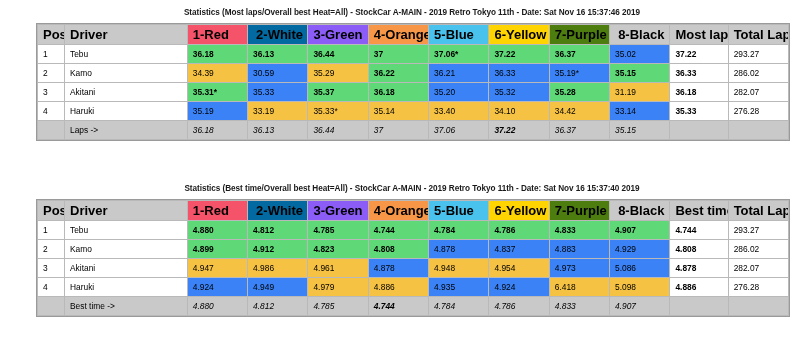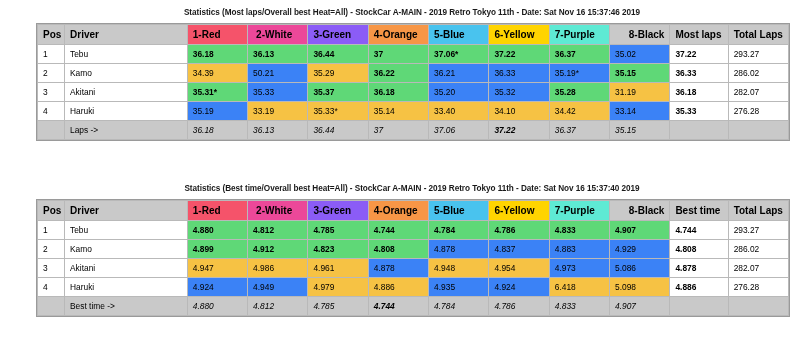--- a/index.html
+++ b/index.html
@@ -49,31 +49,31 @@
     padding: 0 5px;
     height: 18px;
     text-align: left;
     font-weight: normal;
     white-space: nowrap;
     overflow: hidden;
   }
   thead th {
     background: #c9c9c9;
     font-weight: bold;
-    font-size: 10px;
+    font-size: 13px;
     height: 19px;
   }
   
   th.c-red    { background: #f5536a; }
-  th.c-white  { background: #ec4899; padding-left: 8px; }
+  th.c-white  { background: #0369a1; padding-left: 8px; }
   th.c-green  { background: #8b5cf6; }
   th.c-orange { background: #f79646; margin-top: 12px; }
   th.c-blue   { background: #49c3ee; }
   th.c-yellow { background: #ffd400; }
-  th.c-purple { background: #5eead4; }
+  th.c-purple { background: #4d7c0f; }
   th.c-black  { background: #c9c9c9; text-align: right; }
 
   tbody td { background: #ffffff; }
 
   
   .f-green  { background: #5fd877; }
   .f-mint   { background: #3b82f6; }
   .f-amber  { background: #f5c householder; }
   .f-amber  { background: #f6c244; }
 
@@ -142,21 +142,21 @@
             <td class="f-green bold">37.22</td>
             <td class="f-green bold">36.37</td>
             <td class="f-mint">35.02</td>
             <td class="bold">37.22</td>
             <td>293.27</td>
           </tr>
           <tr>
             <td>2</td>
             <td>Kamo</td>
             <td class="f-amber">34.39</td>
-            <td class="f-mint">50.21</td>
+            <td class="f-mint">30.59</td>
             <td class="f-amber">35.29</td>
             <td class="f-green bold">36.22</td>
             <td class="f-mint">36.21</td>
             <td class="f-mint">36.33</td>
             <td class="f-mint">35.19*</td>
             <td class="f-green bold">35.15</td>
             <td class="bold">36.33</td>
             <td>286.02</td>
           </tr>
           <tr>

